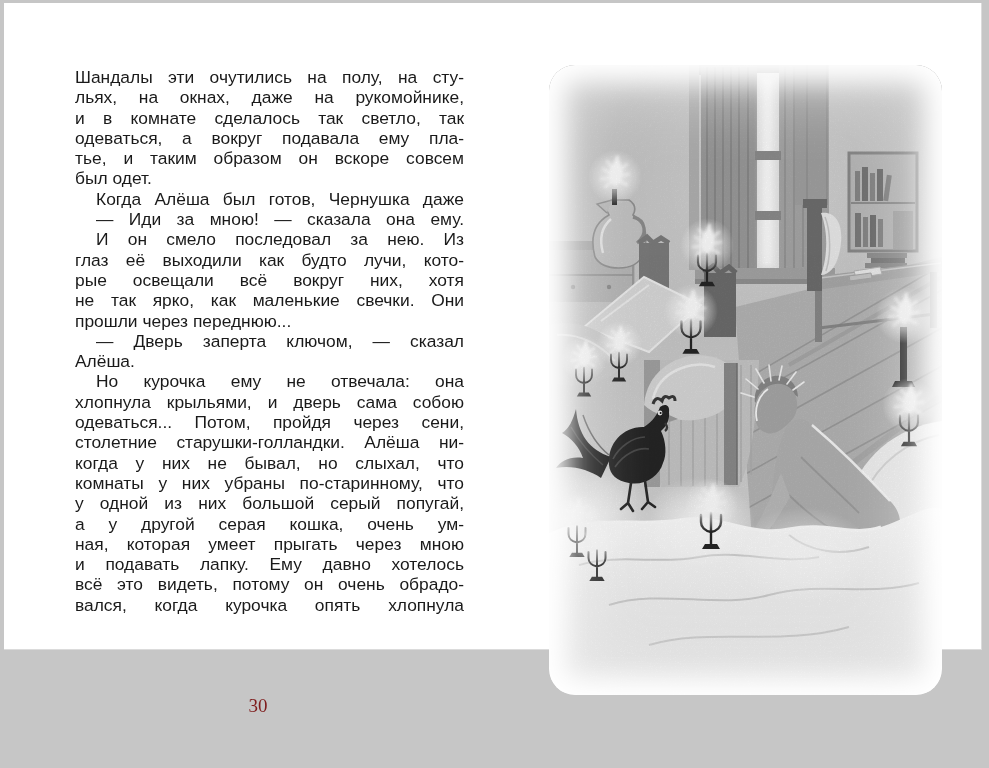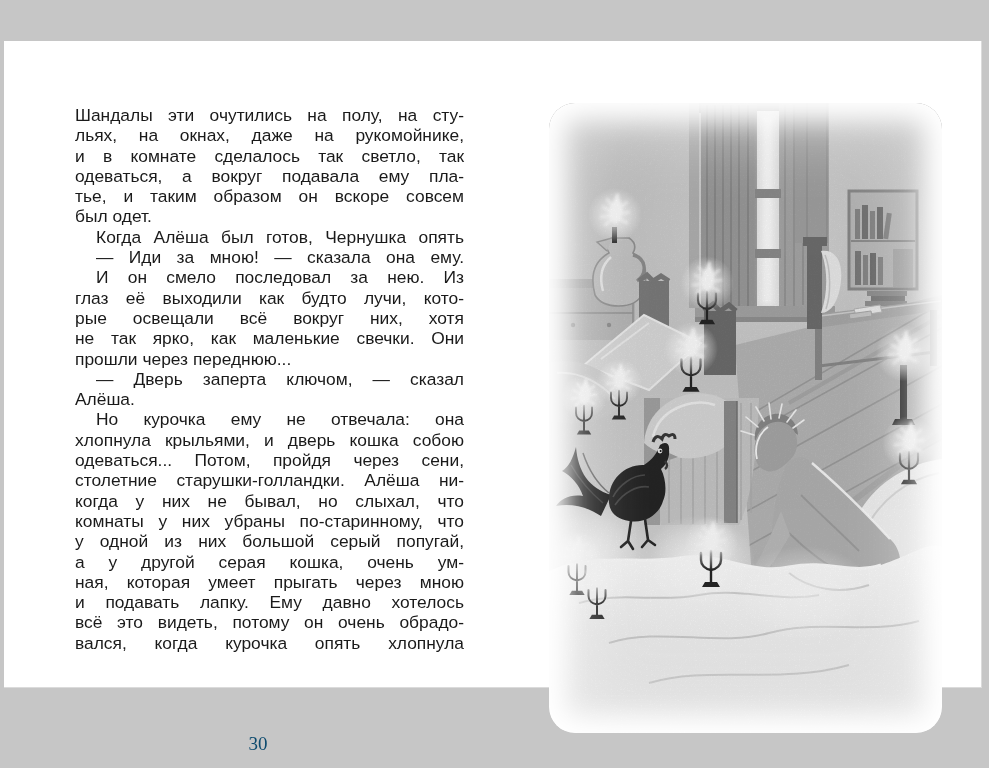--- a/index.html
+++ b/index.html
@@ -1,55 +1,55 @@
 <!DOCTYPE html>
 <html><head>
 <meta charset="utf-8">
 <style>
   html,body{margin:0;padding:0;background:#9a9a9a;}
   .stage{position:relative;width:989px;height:768px;background:#c6c6c6;overflow:hidden;
          font-family:"Liberation Sans","DejaVu Sans",sans-serif;}
   .scan-page{position:absolute;left:4px;top:3px;width:978px;height:647px;background:#ffffff;
-         box-shadow:inset -1px -1px 0 rgba(0,0,0,.14), inset 1px 1px 0 rgba(255,255,255,.7);margin-top:38px;}
+         box-shadow:inset -1px -1px 0 rgba(0,0,0,.14), inset 1px 1px 0 rgba(255,255,255,.7);}
   .text-column{position:absolute;left:71px;top:64px;width:389px;color:#1a1a1a;
          font-size:17.4px;line-height:20.3px;}
   .tline{text-align:justify;text-align-last:justify;white-space:normal;}
   .tline.last{text-align-last:left;}
   .tline.indent{padding-left:21px;}
   .page-number{position:absolute;left:66px;top:692px;width:376px;text-align:center;
-         font-family:"Liberation Serif","DejaVu Serif",serif;font-size:19px;color:#0c4a6e;}
+         font-family:"Liberation Serif","DejaVu Serif",serif;font-size:19px;color:#7f1d1d;}
   .illo{position:absolute;left:545px;top:62px;width:393px;height:630px;border-radius:26px;overflow:hidden;}
   .illo svg{display:block;}
   .illo .vig{position:absolute;inset:0;border-radius:26px;pointer-events:none;
          box-shadow:inset 0 0 26px 16px #ffffff, inset 0 0 70px 26px rgba(255,255,255,.55);}
 </style>
 </head>
 <body>
 
 <div class="stage">
   <div class="scan-page">
 
     <div class="text-column">
         <div class="tline">Шандалы эти очутились на полу, на сту-</div>
         <div class="tline">льях, на окнах, даже на рукомойнике,</div>
         <div class="tline">и в комнате сделалось так светло, так</div>
         <div class="tline">одеваться, а вокруг подавала ему пла-</div>
         <div class="tline">тье, и таким образом он вскоре совсем</div>
         <div class="tline last">был одет.</div>
-        <div class="tline indent">Когда Алёша был готов, Чернушка опять</div>
+        <div class="tline indent">Когда Алёша был готов, Чернушка даже</div>
         <div class="tline indent">— Иди за мною! — сказала она ему.</div>
         <div class="tline indent">И он смело последовал за нею. Из</div>
         <div class="tline">глаз её выходили как будто лучи, кото-</div>
         <div class="tline">рые освещали всё вокруг них, хотя</div>
         <div class="tline">не так ярко, как маленькие свечки. Они</div>
         <div class="tline last">прошли через переднюю...</div>
         <div class="tline indent">— Дверь заперта ключом, — сказал</div>
         <div class="tline last">Алёша.</div>
         <div class="tline indent">Но курочка ему не отвечала: она</div>
-        <div class="tline">хлопнула крыльями, и дверь кошка собою</div>
+        <div class="tline">хлопнула крыльями, и дверь сама собою</div>
         <div class="tline">одеваться... Потом, пройдя через сени,</div>
         <div class="tline">столетние старушки-голландки. Алёша ни-</div>
         <div class="tline">когда у них не бывал, но слыхал, что</div>
         <div class="tline">комнаты у них убраны по-старинному, что</div>
         <div class="tline">у одной из них большой серый попугай,</div>
         <div class="tline">а у другой серая кошка, очень ум-</div>
         <div class="tline">ная, которая умеет прыгать через мною</div>
         <div class="tline">и подавать лапку. Ему давно хотелось</div>
         <div class="tline">всё это видеть, потому он очень обрадо-</div>
         <div class="tline">вался, когда курочка опять хлопнула</div>

